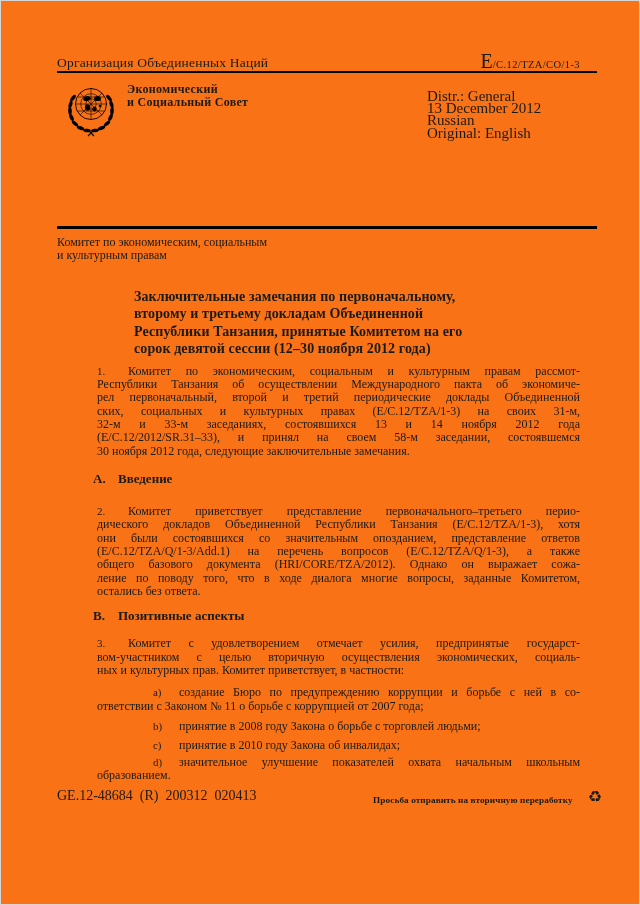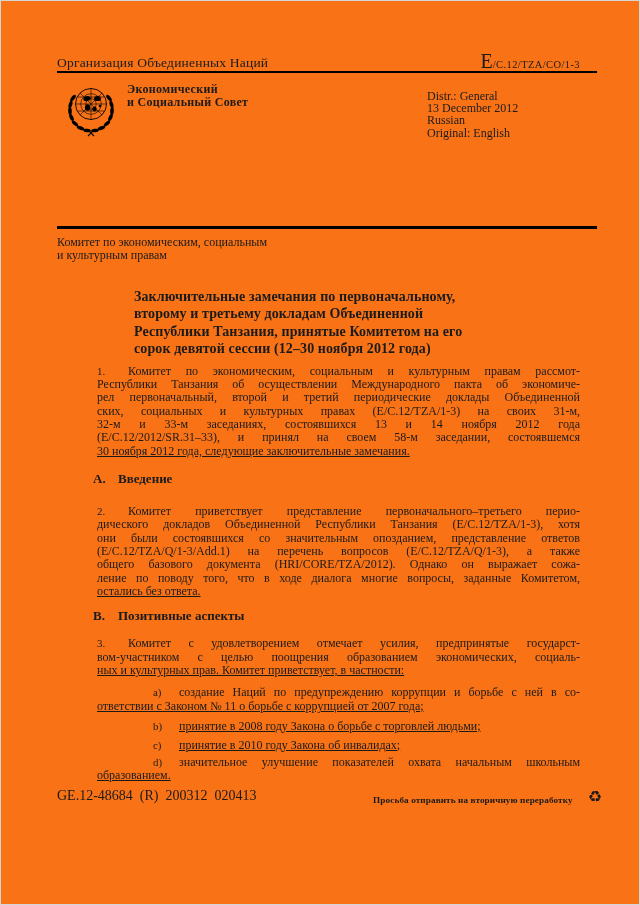--- a/index.html
+++ b/index.html
@@ -27,41 +27,41 @@
   .rule-top{
     position:absolute;left:57px;top:71px;width:540px;height:2px;background:#000;
   }
   .emblem{position:absolute;left:60px;top:79px;}
   .council-title{
     position:absolute;left:127px;top:83px;
     font-size:21.5px;font-weight:bold;line-height:24.5px;letter-spacing:.3px;
   }
   .distr{
     position:absolute;left:427px;top:90px;
-    font-size:12px;line-height:12.2px;
+    font-size:15px;line-height:12.2px;
   }
   .rule-mid{
     position:absolute;left:57px;top:226px;width:540px;height:2.5px;background:#000;
   }
   .committee{
     position:absolute;left:57px;top:236px;
     font-size:12px;font-weight:normal;line-height:13.8px;
   }
   
   .main-col{
     position:absolute;left:97px;top:288px;width:483px;
   }
   .doc-title{
     margin-left:37px;width:385px;
     font-size:14px;font-weight:bold;line-height:17.4px;letter-spacing:.1px;
   }
   .tline{font-size:12px;line-height:13.35px;text-align:left;}
   .doc-title .tline{font-size:inherit;line-height:inherit;}
   .just .tline{text-align:justify;text-align-last:justify;}
-  .just .tline.last{text-align-last:left;text-decoration:underline;}
+  .just .tline.last{text-align-last:left;}
   .para{position:relative;}
   .pnum{
     position:absolute;left:0;top:0;
     font-size:10.9px;line-height:13.35px;
   }
   .para .plines .tline:first-child{padding-left:31px;}
   .para.item .pnum{left:56px;}
   .para.item .plines .tline:first-child{padding-left:82px;}
   .sec-heading{
     position:relative;padding-left:21px;
@@ -203,29 +203,29 @@
 
     <div class="sec-heading secB">
       <span class="sec-letter">B.</span>
       <span class="sec-title">Позитивные аспекты</span>
     </div>
 
     <div class="para p3">
       <span class="pnum">3.</span>
       <div class="plines just">
           <div class="tline">Комитет с удовлетворением отмечает усилия, предпринятые государст-</div>
-          <div class="tline">вом-участником с целью поощрения образованием экономических, социаль-</div>
+          <div class="tline">вом-участником с целью вторичную осуществления экономических, социаль-</div>
           <div class="tline last">ных и культурных прав. Комитет приветствует, в частности:</div>
         </div>
     </div>
 
     <div class="para item item-a">
       <span class="pnum">a)</span>
       <div class="plines just">
-          <div class="tline">создание Наций по предупреждению коррупции и борьбе с ней в со-</div>
+          <div class="tline">создание Бюро по предупреждению коррупции и борьбе с ней в со-</div>
           <div class="tline last">ответствии с Законом № 11 о борьбе с коррупцией от 2007 года;</div>
         </div>
     </div>
 
     <div class="para item item-b">
       <span class="pnum">b)</span>
       <div class="plines just">
           <div class="tline last">принятие в 2008 году Закона о борьбе с торговлей людьми;</div>
         </div>
     </div>

